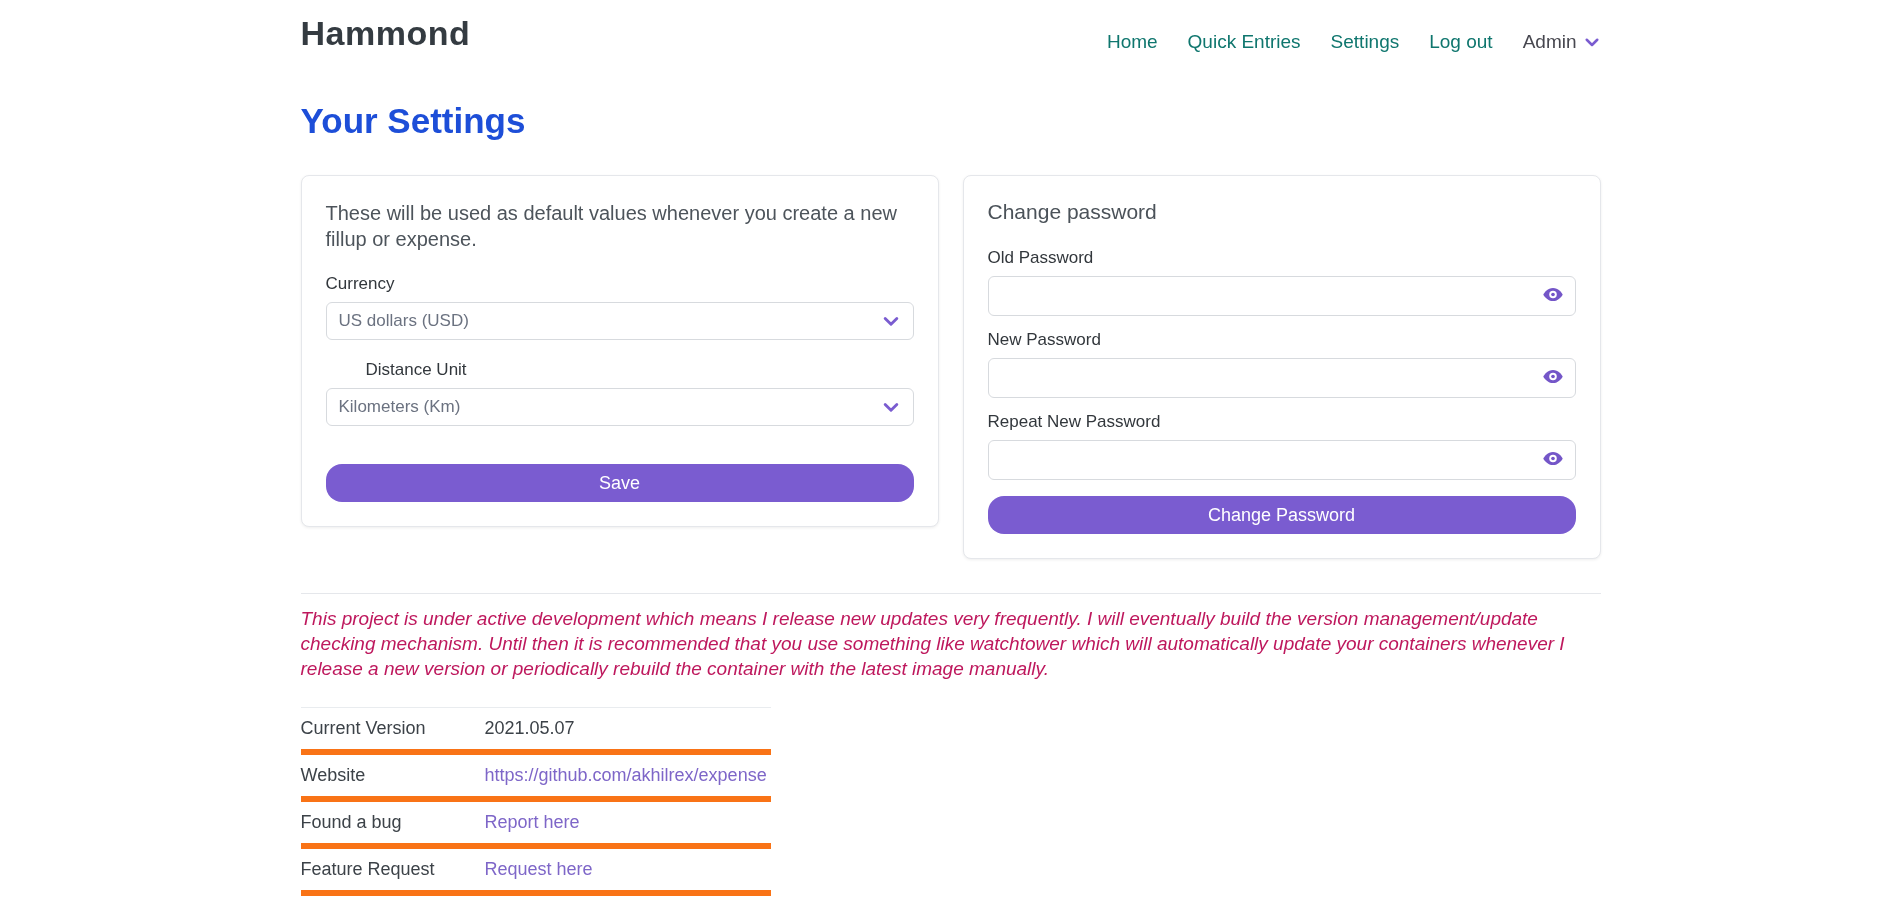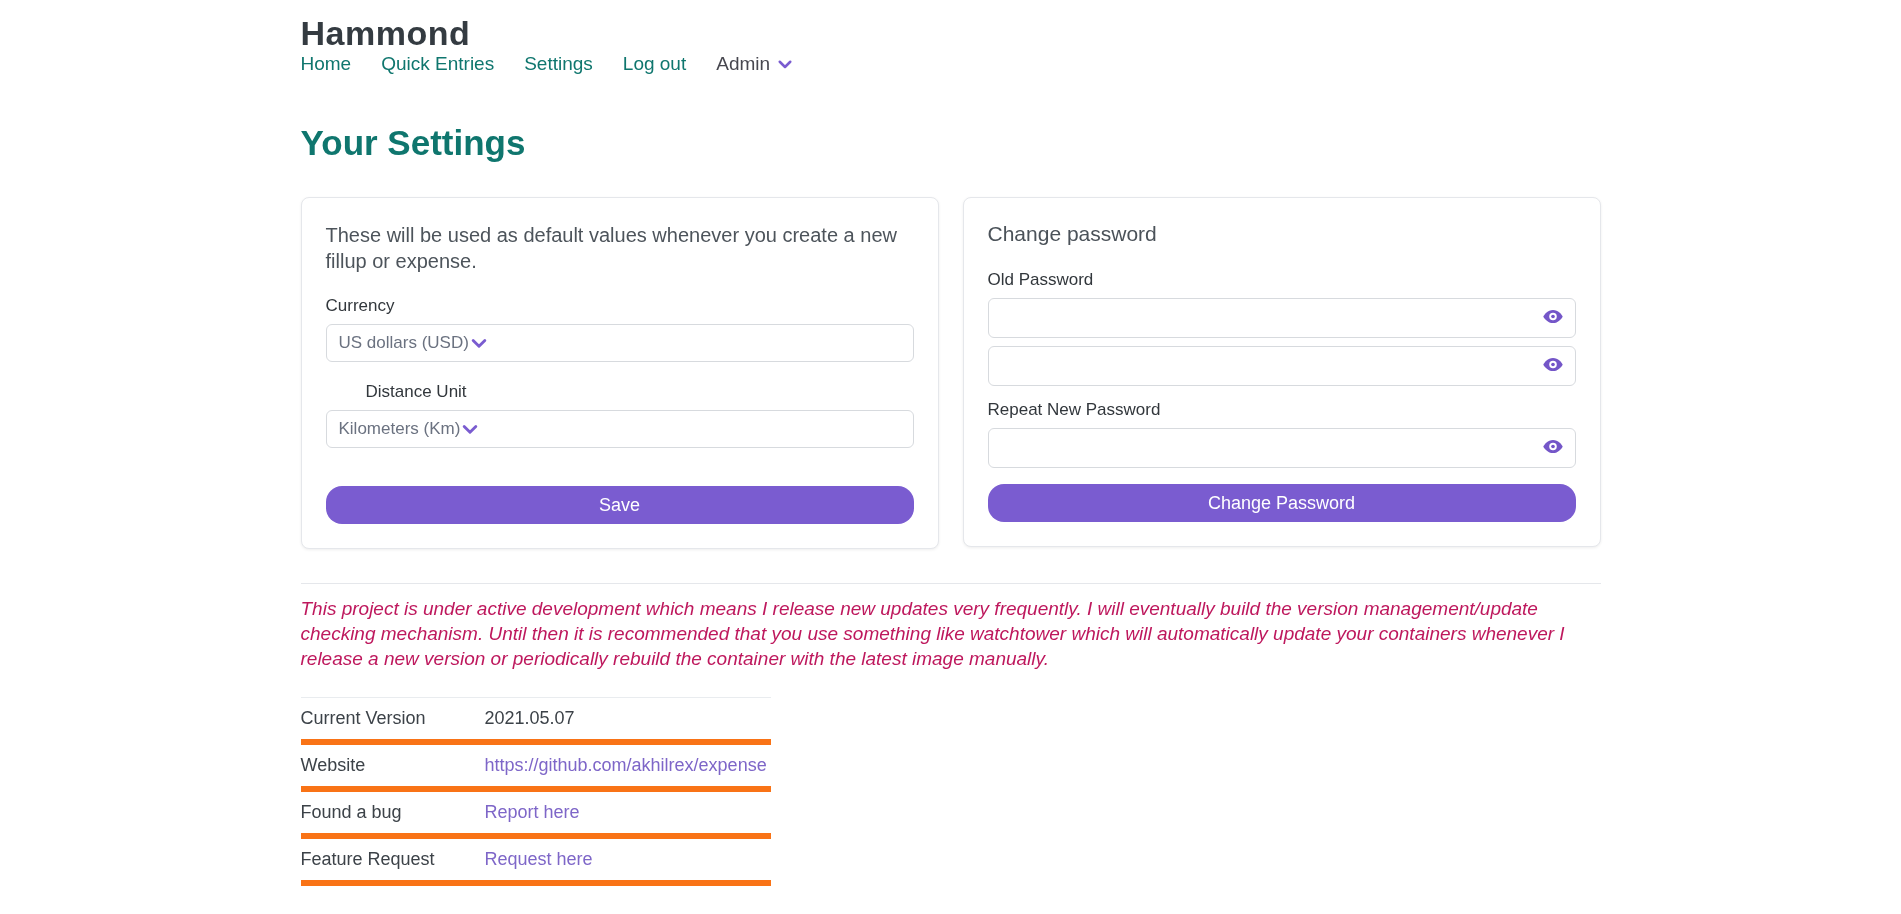--- a/index.html
+++ b/index.html
@@ -6,44 +6,44 @@
   html,body { background:#ffffff; }
   body {
     width:1901px; height:914px; overflow:hidden;
     font-family:"Liberation Sans", sans-serif;
     color:#3c4248;
   }
   .container { width:1300px; margin:0 auto; }
 
   
   .header { padding-top:14px; }
-  .header-inner { display:flex; align-items:flex-start; justify-content:space-between;flex-direction:column; }
+  .header-inner { display:flex; align-items:flex-end; justify-content:space-between; }
   .brand { font-size:34px; font-weight:800; color:#343b41; letter-spacing:0.5px; }
   .nav { display:flex; align-items:center; gap:30px; }
   .nav-link { font-size:19px; color:#0f766e; text-decoration:none; cursor:pointer; }
   .user-menu { display:flex; align-items:center; gap:6px; cursor:pointer; }
   .user-menu-label { font-size:19px; color:#47474f; font-weight:500; }
   .chev { display:inline-flex; }
 
   
-  .page-title { margin-top:48px; font-size:35px; font-weight:700; color:#0f766e; }
+  .page-title { margin-top:48px; font-size:35px; font-weight:700; color:#1d4ed8; }
 
   
   .cards { display:flex; gap:24px; margin-top:34px; align-items:flex-start; }
   .card {
     flex:1; background:#fff; border:1px solid #e5e7eb; border-radius:8px;
     box-shadow:0 1px 3px rgba(0,0,0,0.07); padding:24px;
   }
   .intro { font-size:20px; line-height:26px; color:#4d545b; }
   .field-label { margin-top:22px; font-size:17px; font-weight:400; color:#32373c; }
   .pw-label { margin-top:14px; }
   .pw-label.first { margin-top:24px; }
   .select {
     margin-top:8px; height:38px; border:1px solid #d7dade; border-radius:6px;
-    background:#fff; display:flex; align-items:center; justify-content:flex-start;
+    background:#fff; display:flex; align-items:center; justify-content:space-between;
     padding:0 12px; cursor:pointer;
   }
   .select-value { font-size:17px; color:#6b7280; }
   .card-title { font-size:21px; color:#4b5259; }
   .pw-input-wrap { position:relative; margin-top:8px; }
   .pw-input {
     width:100%; height:40px; border:1px solid #d7dade; border-radius:6px;
     padding:0 44px 0 12px; font-size:17px; color:#3c4248; outline:none;
   }
   .eye-btn {
@@ -131,20 +131,21 @@
           <span>
             <svg width="22" height="22" viewBox="0 0 24 24">
               <path d="M12 4.8C6.3 4.8 2.5 9.6 1.4 12c1.1 2.4 4.9 7.2 10.6 7.2S21.5 14.4 22.6 12C21.5 9.6 17.7 4.8 12 4.8z" fill="#7456c8"></path>
               <circle cx="12" cy="12" r="4.1" fill="#ffffff"></circle>
               <circle cx="12" cy="12" r="2" fill="#7456c8"></circle>
             </svg>
           </span>
         </button>
       </div>
 
+      <div class="field-label pw-label">New Password</div>
       <div class="pw-input-wrap">
         <input type="password" class="pw-input" style="">
         <button class="eye-btn">
           <span>
             <svg width="22" height="22" viewBox="0 0 24 24">
               <path d="M12 4.8C6.3 4.8 2.5 9.6 1.4 12c1.1 2.4 4.9 7.2 10.6 7.2S21.5 14.4 22.6 12C21.5 9.6 17.7 4.8 12 4.8z" fill="#7456c8"></path>
               <circle cx="12" cy="12" r="4.1" fill="#ffffff"></circle>
               <circle cx="12" cy="12" r="2" fill="#7456c8"></circle>
             </svg>
           </span>

